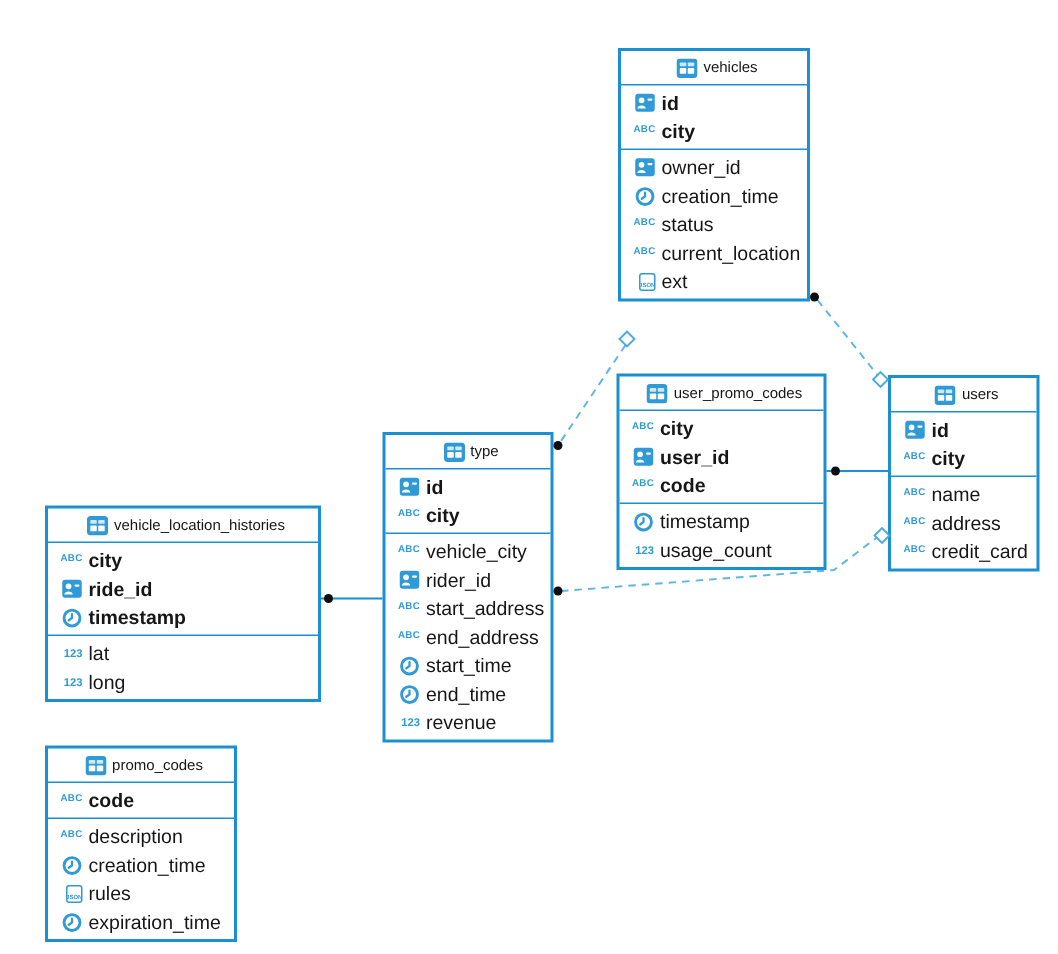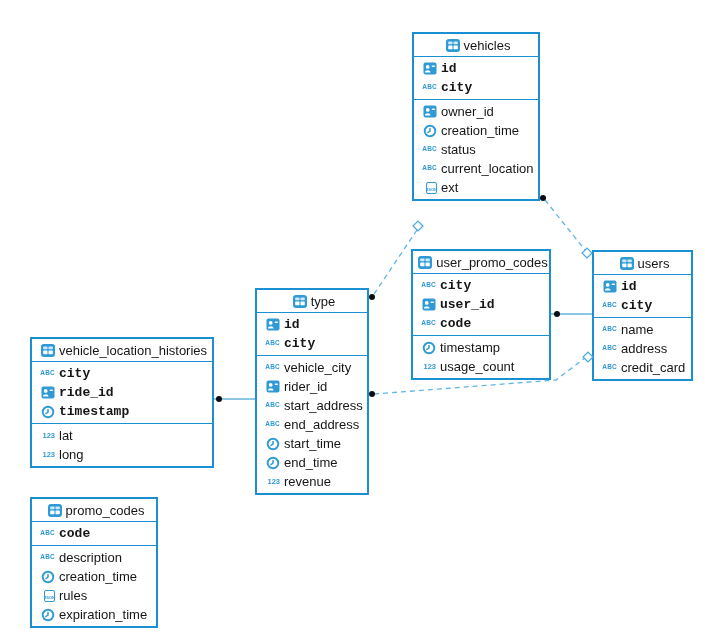--- a/index.html
+++ b/index.html
@@ -1,26 +1,26 @@
 <!DOCTYPE html>
 <html><head>
 <meta charset="utf-8">
 <style>
   html,body{margin:0;padding:0;background:#ffffff;}
   .canvas{position:relative;width:705px;height:636px;background:#ffffff;overflow:hidden;
           font-family:"Liberation Sans",sans-serif;}
   .tbl{position:absolute;background:#ffffff;border:2px solid #1a8fd2;box-sizing:border-box;z-index:2;}
   .tbl-header{height:22px;display:flex;align-items:center;justify-content:center;gap:4px;
-              border-bottom:1px solid #1a8fd2;font-size:13px;font-weight:500;color:#161616;
+              border-bottom:1px solid #1a8fd2;font-size:10px;font-weight:500;color:#161616;
               white-space:nowrap;padding:0 2px;}
   .sec{padding:2px 0;}
   .sec.key{border-bottom:1px solid #1a8fd2;}
   .row{height:19px;display:flex;align-items:center;gap:4px;padding:0 4px 0 5px;
        font-size:13px;color:#161616;white-space:nowrap;}
-  .row.bold .lbl{font-weight:700;font-family:Liberation Mono, monospace;}
+  .row.bold .lbl{font-weight:700;}
   .ic{width:18px;flex:none;display:flex;align-items:center;justify-content:flex-end;}
   .txt-ic{font-size:6.5px;font-weight:700;color:#2f9ad6;letter-spacing:.2px;line-height:1;}
   .num-ic{font-size:7.5px;font-weight:700;color:#2f9ad6;line-height:1;}
   .json-ic{width:11px;height:12px;border:1px solid #2f9ad6;border-radius:2px;
            display:flex;align-items:flex-end;justify-content:center;
            font-size:4px;font-weight:700;color:#2f9ad6;line-height:1.4;box-sizing:border-box;}
   svg.overlay{position:absolute;left:0;top:0;z-index:3;pointer-events:none;}
   .dash{stroke:#5fb5e5;stroke-width:1.3;fill:none;stroke-dasharray:5 4;}
   .solid{stroke:#1a8fd2;stroke-width:1.2;fill:none;}
   .dot{fill:#0d0d12;}

